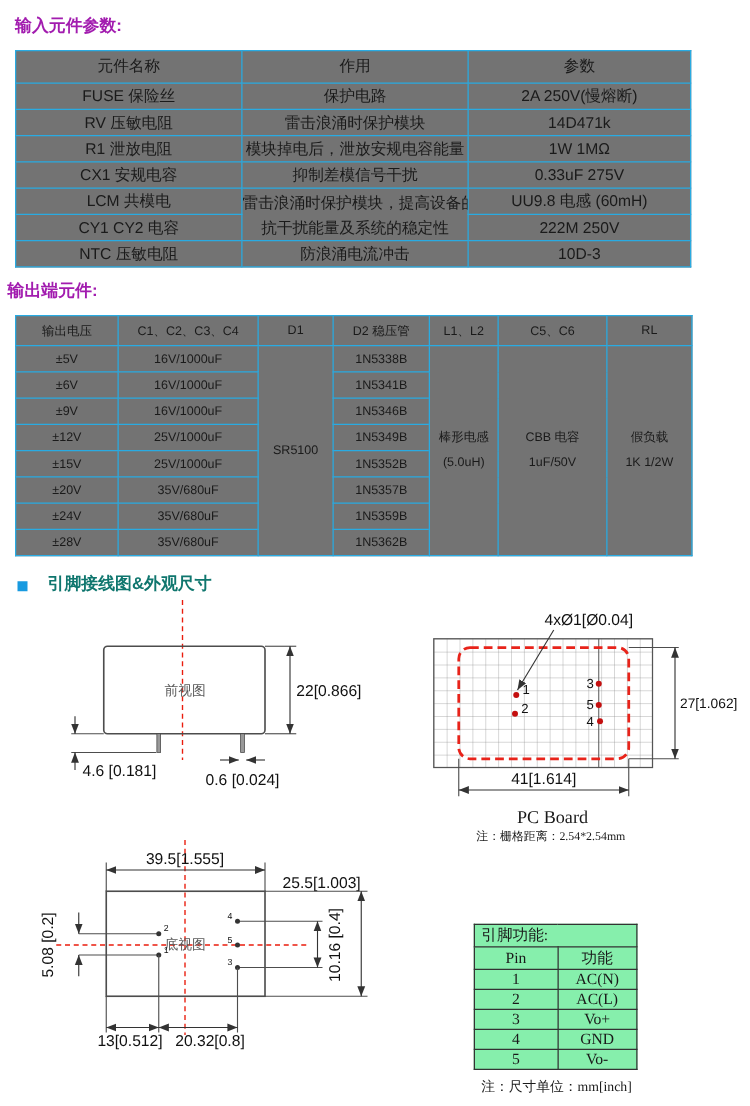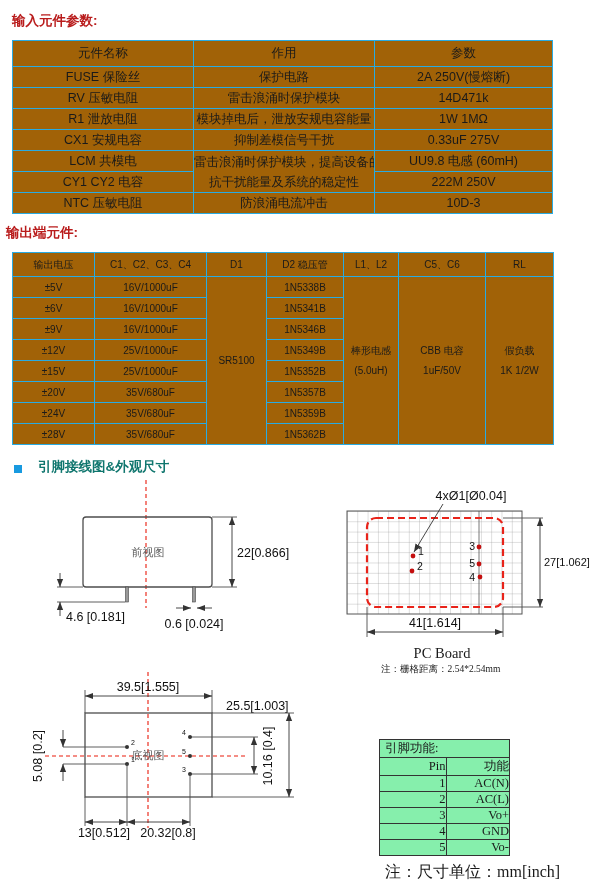--- a/index.html
+++ b/index.html
@@ -1,21 +1,21 @@
 <!DOCTYPE html>
 <html><head>
 <meta charset="utf-8">
 <style>
   html,body{margin:0;padding:0}
   body{width:600px;height:885px;background:#ffffff;position:relative;overflow:hidden;
        font-family:"Liberation Sans","DejaVu Sans",sans-serif;color:#1a1a1a}
-  .sec-heading{position:absolute;font-size:13.5px;font-weight:600;color:#b91c1c;white-space:nowrap}
+  .sec-heading{position:absolute;font-size:13.5px;font-weight:600;color:#a21caf;white-space:nowrap}
   
   table{border-collapse:collapse;table-layout:fixed}
-  .blue-table{position:absolute;border:1.5px solid #29abe2;text-align:center;background:#a16207}
+  .blue-table{position:absolute;border:1.5px solid #29abe2;text-align:center;background:#737373}
   .blue-table th,.blue-table td{border:1px solid #29abe2;padding:0;font-weight:normal;
        white-space:nowrap;overflow:hidden;text-align:center;vertical-align:middle}
   #input-table{left:12px;top:40px;width:540px;font-size:12.5px}
   #input-table th{height:25px}
   #input-table td{height:20px}
   #output-table{left:12px;top:252px;width:541px;font-size:10px}
   #output-table th{height:23px}
   #output-table td{height:20px}
   .two-line div{line-height:20px}
   
@@ -33,24 +33,24 @@
   .dimtext{font-size:12.5px;fill:#111;font-family:"Liberation Sans","DejaVu Sans",sans-serif}
   .dimtext-sm{font-size:11px;fill:#111;font-family:"Liberation Sans","DejaVu Sans",sans-serif}
   .viewlabel{font-size:11px;fill:#5a5a5a;font-family:"Liberation Serif","DejaVu Serif",serif}
   .pinnum{font-size:10.5px;fill:#111;font-family:"Liberation Sans","DejaVu Sans",sans-serif}
   .tinypin{font-size:7px;fill:#111;font-family:"Liberation Sans","DejaVu Sans",sans-serif}
   .serifcap{font-family:"Liberation Serif","DejaVu Serif",serif;font-size:14.5px;fill:#1a1a1a}
   .serifnote{font-family:"Liberation Serif","DejaVu Serif",serif;font-size:9.5px;fill:#1a1a1a}
   
   #pin-table{position:absolute;left:379px;top:739px;width:131px;border:1.5px solid #333;
        font-family:"Liberation Serif","DejaVu Serif",serif;font-size:12.5px;background:#86efac}
-  #pin-table td{border:1px solid #333;height:15px;padding:0;text-align:right;vertical-align:middle}
+  #pin-table td{border:1px solid #333;height:15px;padding:0;text-align:center;vertical-align:middle}
   #pin-table td.title{text-align:left;padding-left:5px}
   #bottom-note{position:absolute;left:385px;top:862px;font-family:"Liberation Serif","DejaVu Serif",serif;
-       font-size:16px;color:#1a1a1a;white-space:nowrap}
+       font-size:11px;color:#1a1a1a;white-space:nowrap}
 </style>
 </head>
 <body>
 
 <div class="sec-heading" style="left:12px;top:12px">输入元件参数:</div>
 
 <table class="blue-table" id="input-table">
   <colgroup>
       <col style="width:181px">
       <col style="width:181px">

